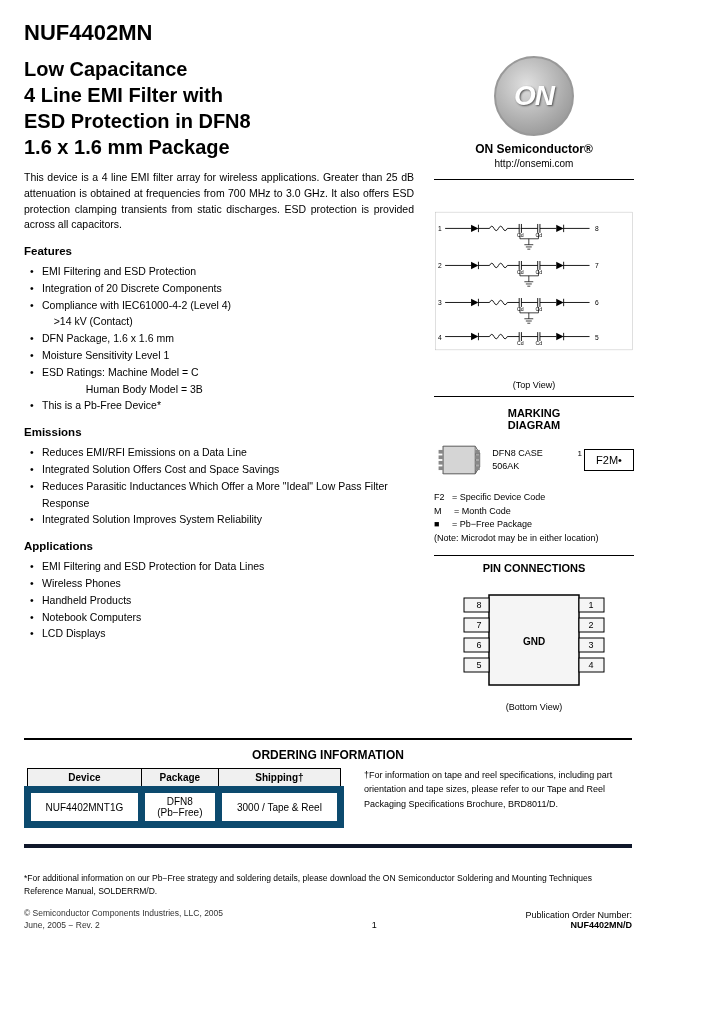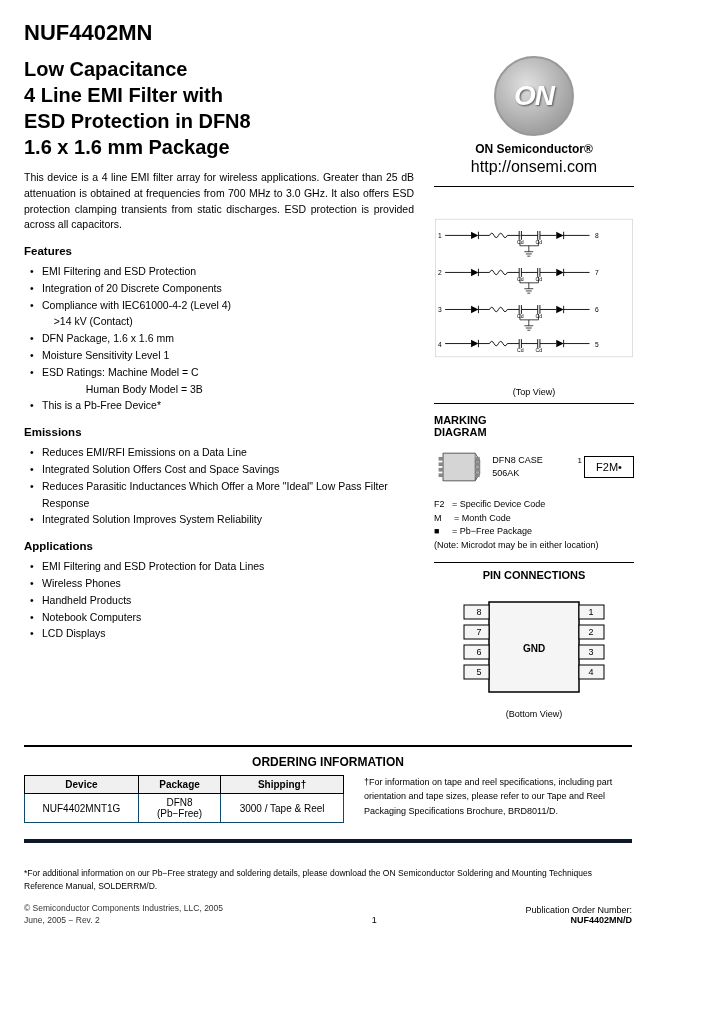--- a/index.html
+++ b/index.html
@@ -79,42 +79,42 @@
       letter-spacing: -1px;
     }
     .on-semi-label {
       text-align: center;
       font-size: 12px;
       font-weight: bold;
       margin-bottom: 2px;
     }
     .website {
       text-align: center;
-      font-size: 16px;
+      font-size: 10px;
       color: #000;
       margin-bottom: 10px;
     }
     
     .circuit-section {
       border-top: 1px solid #000;
       border-bottom: 1px solid #000;
       padding: 6px 0;
       margin-bottom: 10px;
     }
     .circuit-svg {
       width: 100%;
     }
     
     .marking-section {
       margin-bottom: 10px;
     }
     .marking-title {
       font-size: 11px;
       font-weight: bold;
-      text-align: left;
+      text-align: center;
       margin-bottom: 4px;
     }
     .marking-content {
       display: flex;
       align-items: center;
       gap: 8px;
       font-size: 10px;
       margin-bottom: 6px;
     }
     .marking-box {
@@ -161,21 +161,21 @@
       margin-bottom: 6px;
     }
     .ordering-table th {
       border: 1px solid #000;
       padding: 3px 12px;
       text-align: center;
       font-weight: bold;
       background: #f0f0f0;
     }
     .ordering-table td {
-      border: 1px solid #0c4a6e;
+      border: 7px solid #0c4a6e;
       padding: 3px 6px;
       text-align: center;
     }
     .footnote {
       font-size: 8.5px;
       line-height: 1.5;
       margin-top: 10px;
       border-top: 4px solid #0f172a;
       padding-top: 24px;
     }

